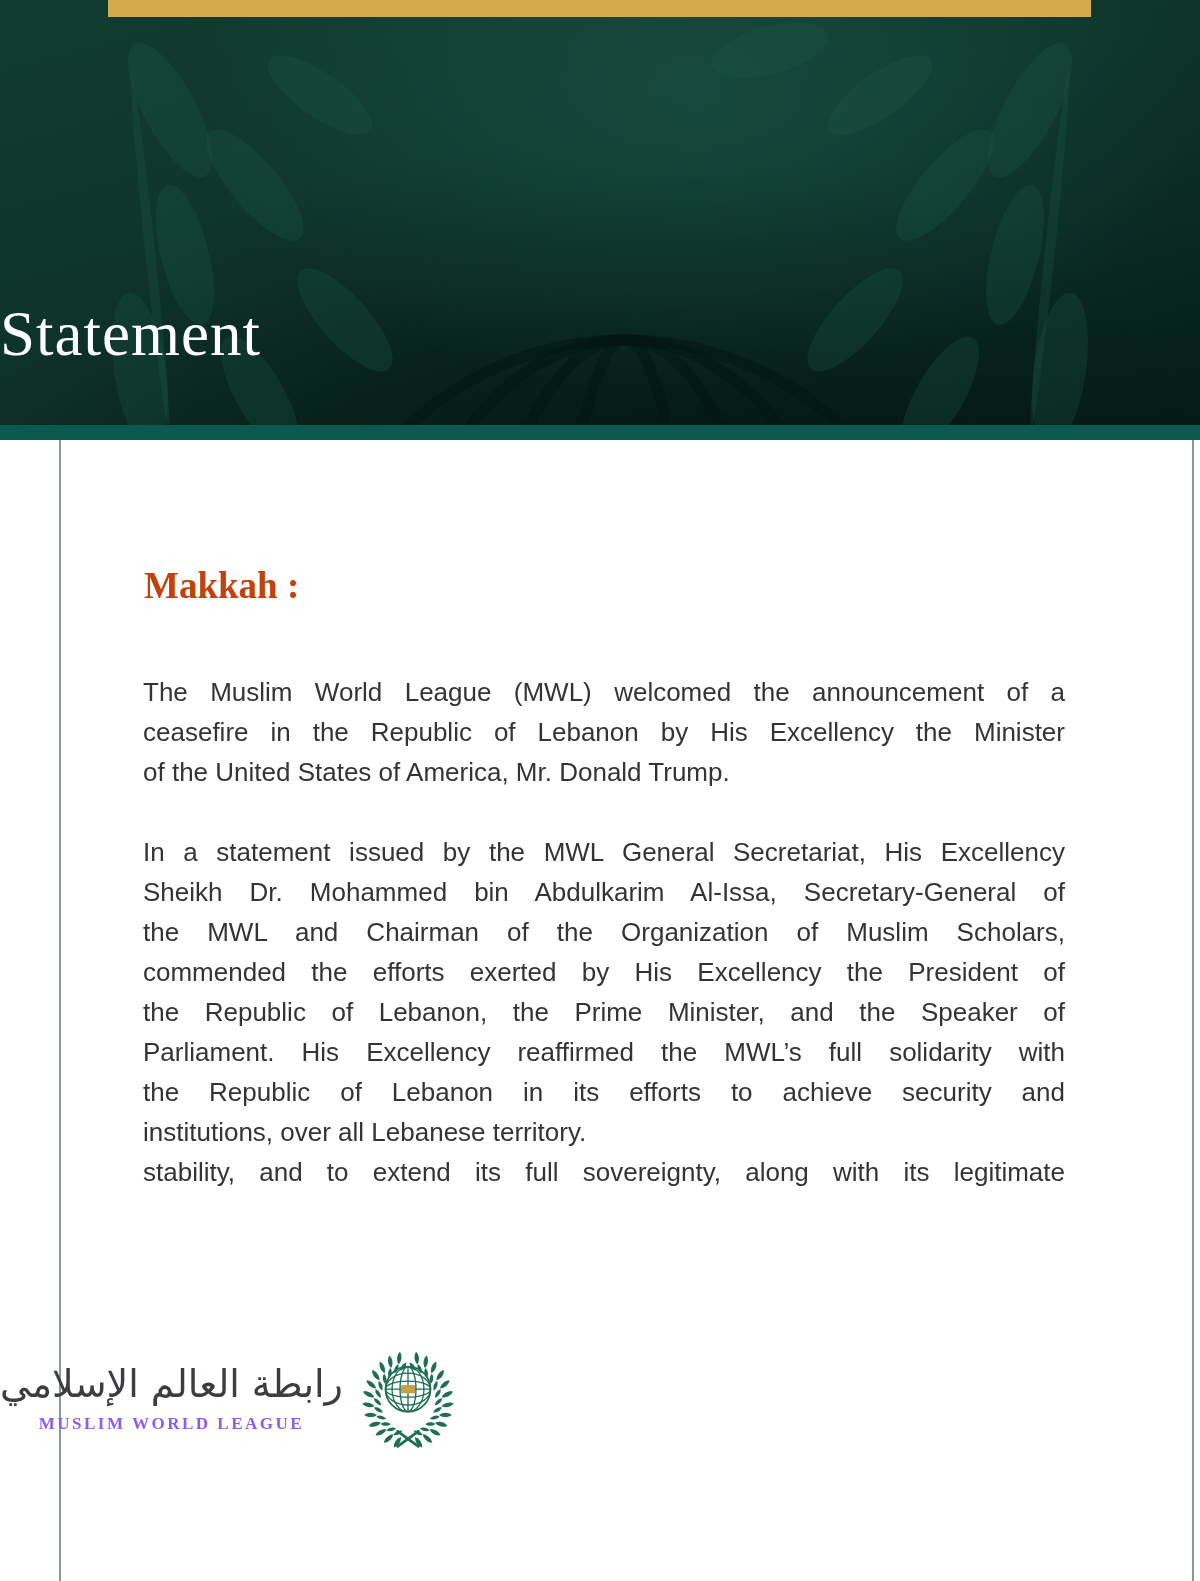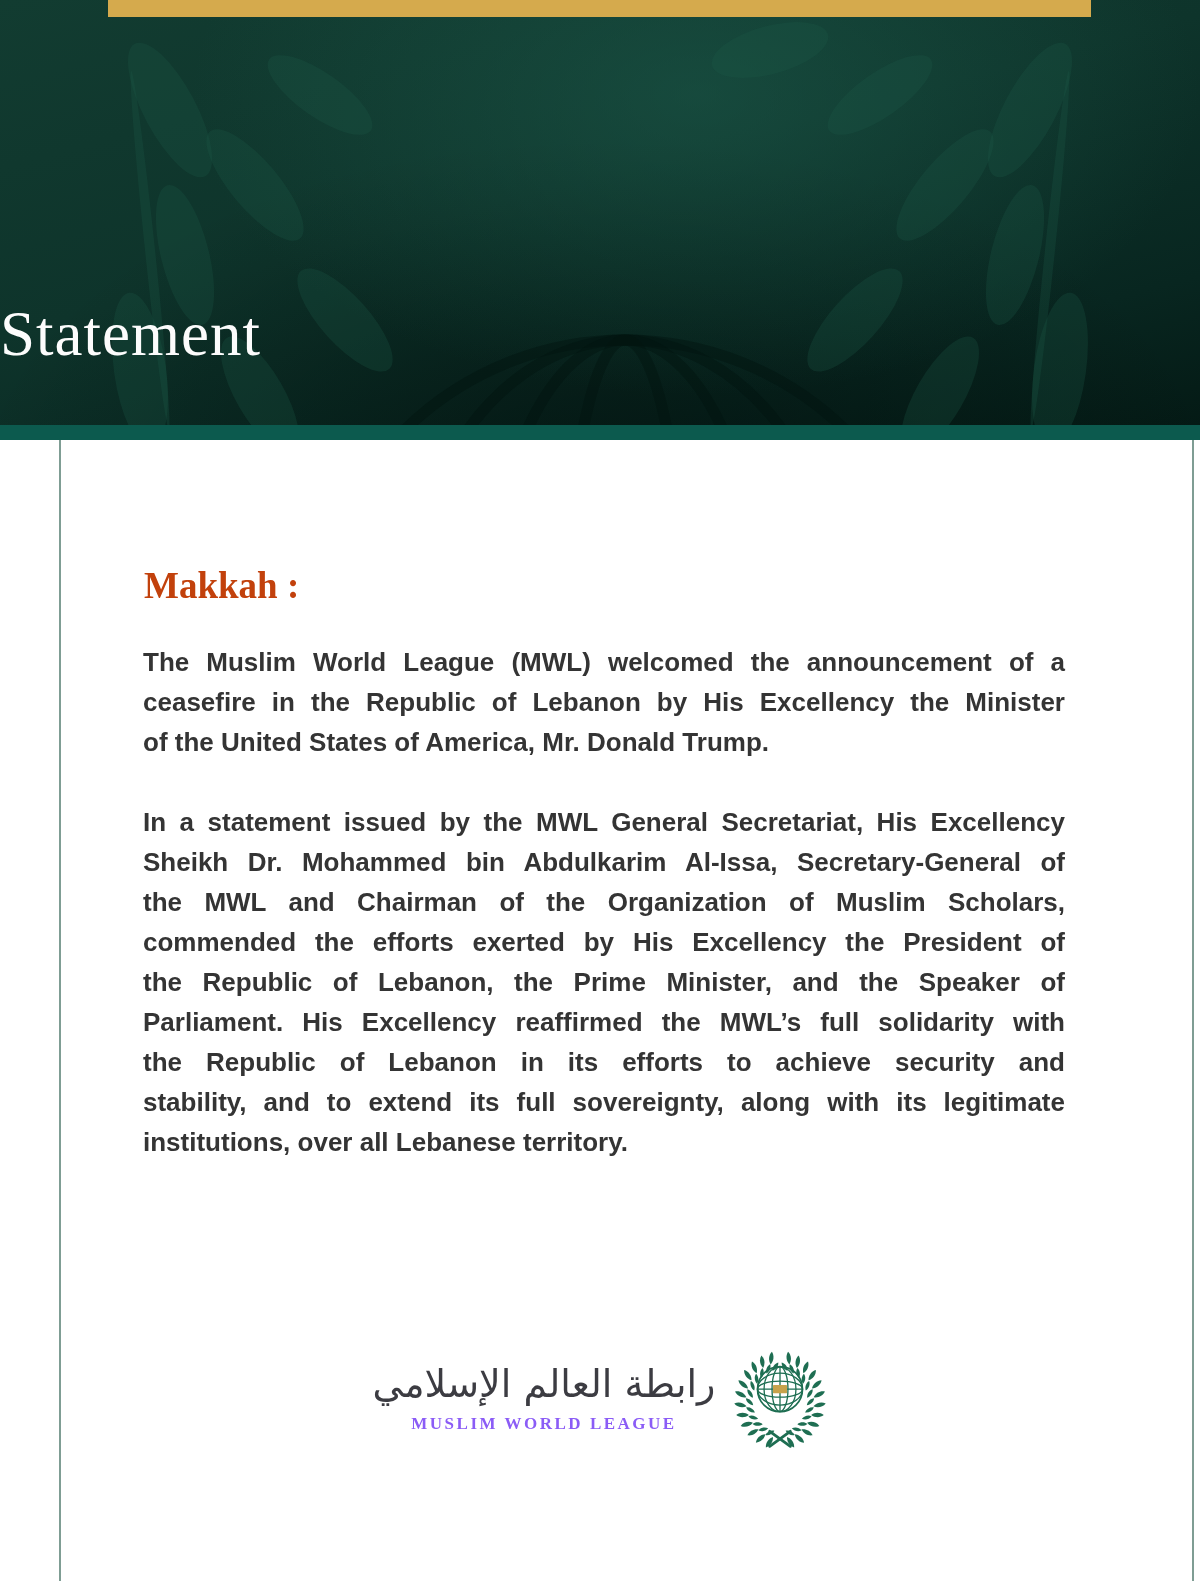--- a/index.html
+++ b/index.html
@@ -21,29 +21,29 @@
 
   
   .rule{position:absolute;top:440px;bottom:0;width:2px;background:#7f9d94;}
   .rule.left{left:59px;}
   .rule.right{left:1192px;}
 
   .makkah{position:absolute;left:144px;top:564px;
     font-family:"Liberation Serif","DejaVu Serif",serif;font-weight:700;
     font-size:37px;color:#c2410c;}
 
-  .paragraphs{position:absolute;left:143px;top:642px;width:922px;
-    font-size:26px;line-height:40px;font-weight:700;color:#343434;letter-spacing:0;}
+  .paragraphs{position:absolute;left:143px;top:672px;width:922px;
+    font-size:26px;line-height:40px;font-weight:400;color:#343434;letter-spacing:0;}
   .para + .para{margin-top:40px;}
   .jline{text-align:justify;text-align-last:justify;white-space:normal;}
   .jline.last{text-align-last:left;}
 
   
   .logo-row{position:absolute;left:0;top:1346px;width:100%;
-    display:flex;justify-content:center;align-items:center;gap:18px;}
+    display:flex;align-items:center;gap:18px;}
   .logo-text{text-align:center;}
   .logo-arabic{font-family:"DejaVu Sans",sans-serif;font-size:38px;line-height:1.15;
     color:#3c3c42;direction:rtl;}
   .logo-latin{margin-top:7px;font-family:"Liberation Serif","DejaVu Serif",serif;
     font-weight:700;font-size:17px;letter-spacing:2.5px;color:#8b5cf6;}
 </style>
 </head>
 <body>
 
 <div class="page">
@@ -94,22 +94,22 @@
         <div class="jline last">of the United States of America, Mr. Donald Trump.</div>
       </div>
       <div class="para">
         <div class="jline">In a statement issued by the MWL General Secretariat, His Excellency</div>
         <div class="jline">Sheikh Dr. Mohammed bin Abdulkarim Al-Issa, Secretary-General of</div>
         <div class="jline">the MWL and Chairman of the Organization of Muslim Scholars,</div>
         <div class="jline">commended the efforts exerted by His Excellency the President of</div>
         <div class="jline">the Republic of Lebanon, the Prime Minister, and the Speaker of</div>
         <div class="jline">Parliament. His Excellency reaffirmed the MWL’s full solidarity with</div>
         <div class="jline">the Republic of Lebanon in its efforts to achieve security and</div>
+        <div class="jline last">institutions, over all Lebanese territory.</div>
         <div class="jline">stability, and to extend its full sovereignty, along with its legitimate</div>
-        <div class="jline last">institutions, over all Lebanese territory.</div>
       </div>
     </div>
 
   <div class="logo-row">
     <div class="logo-text">
       <div class="logo-arabic">رابطة العالم الإسلامي</div>
       <div class="logo-latin">MUSLIM WORLD LEAGUE</div>
     </div>
     <svg id="emblem-svg" width="94" height="105" viewBox="0 0 100 112">
         <circle cx="50" cy="46" r="24" fill="none" stroke="#1e6e52" stroke-width="1.8"></circle>

